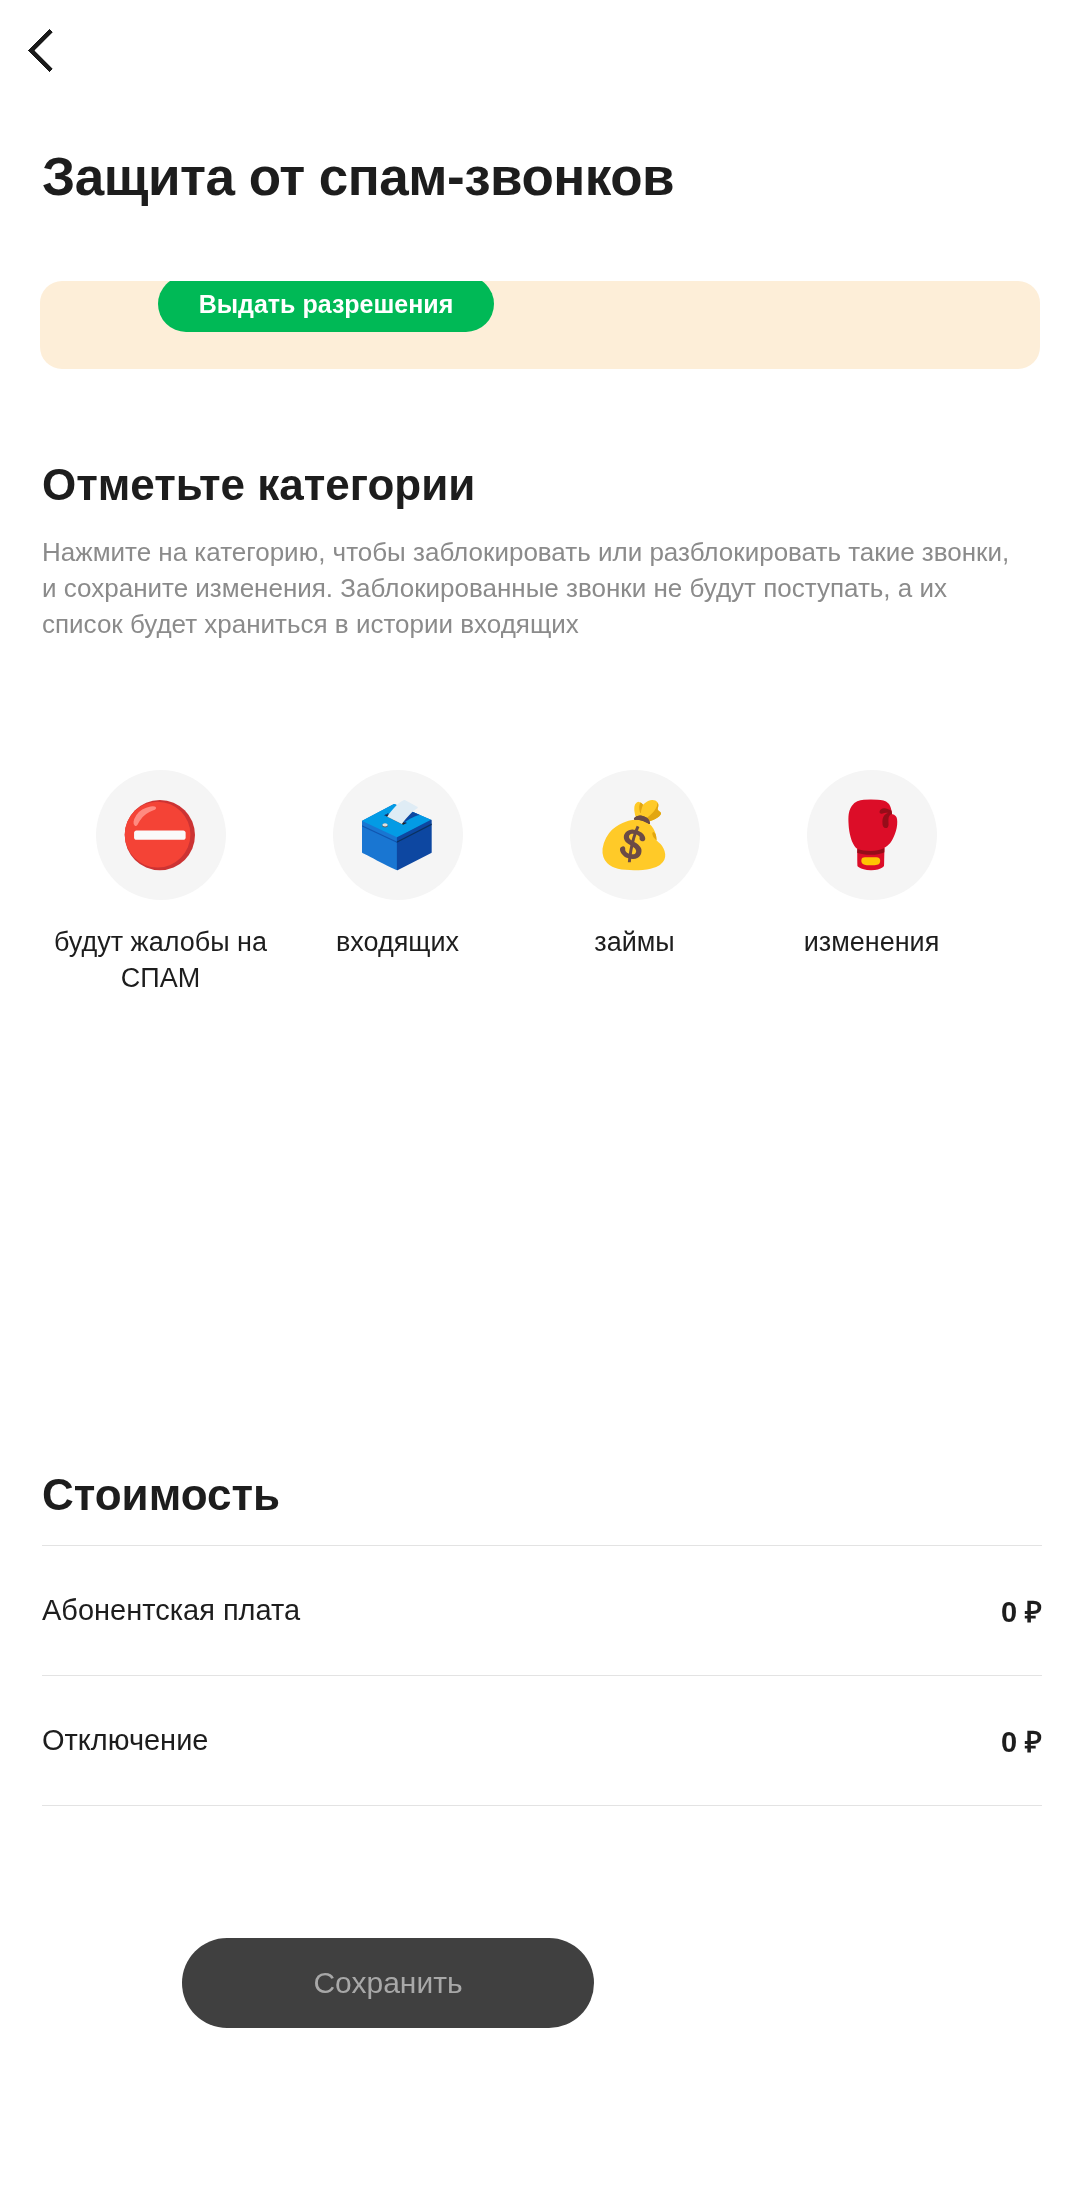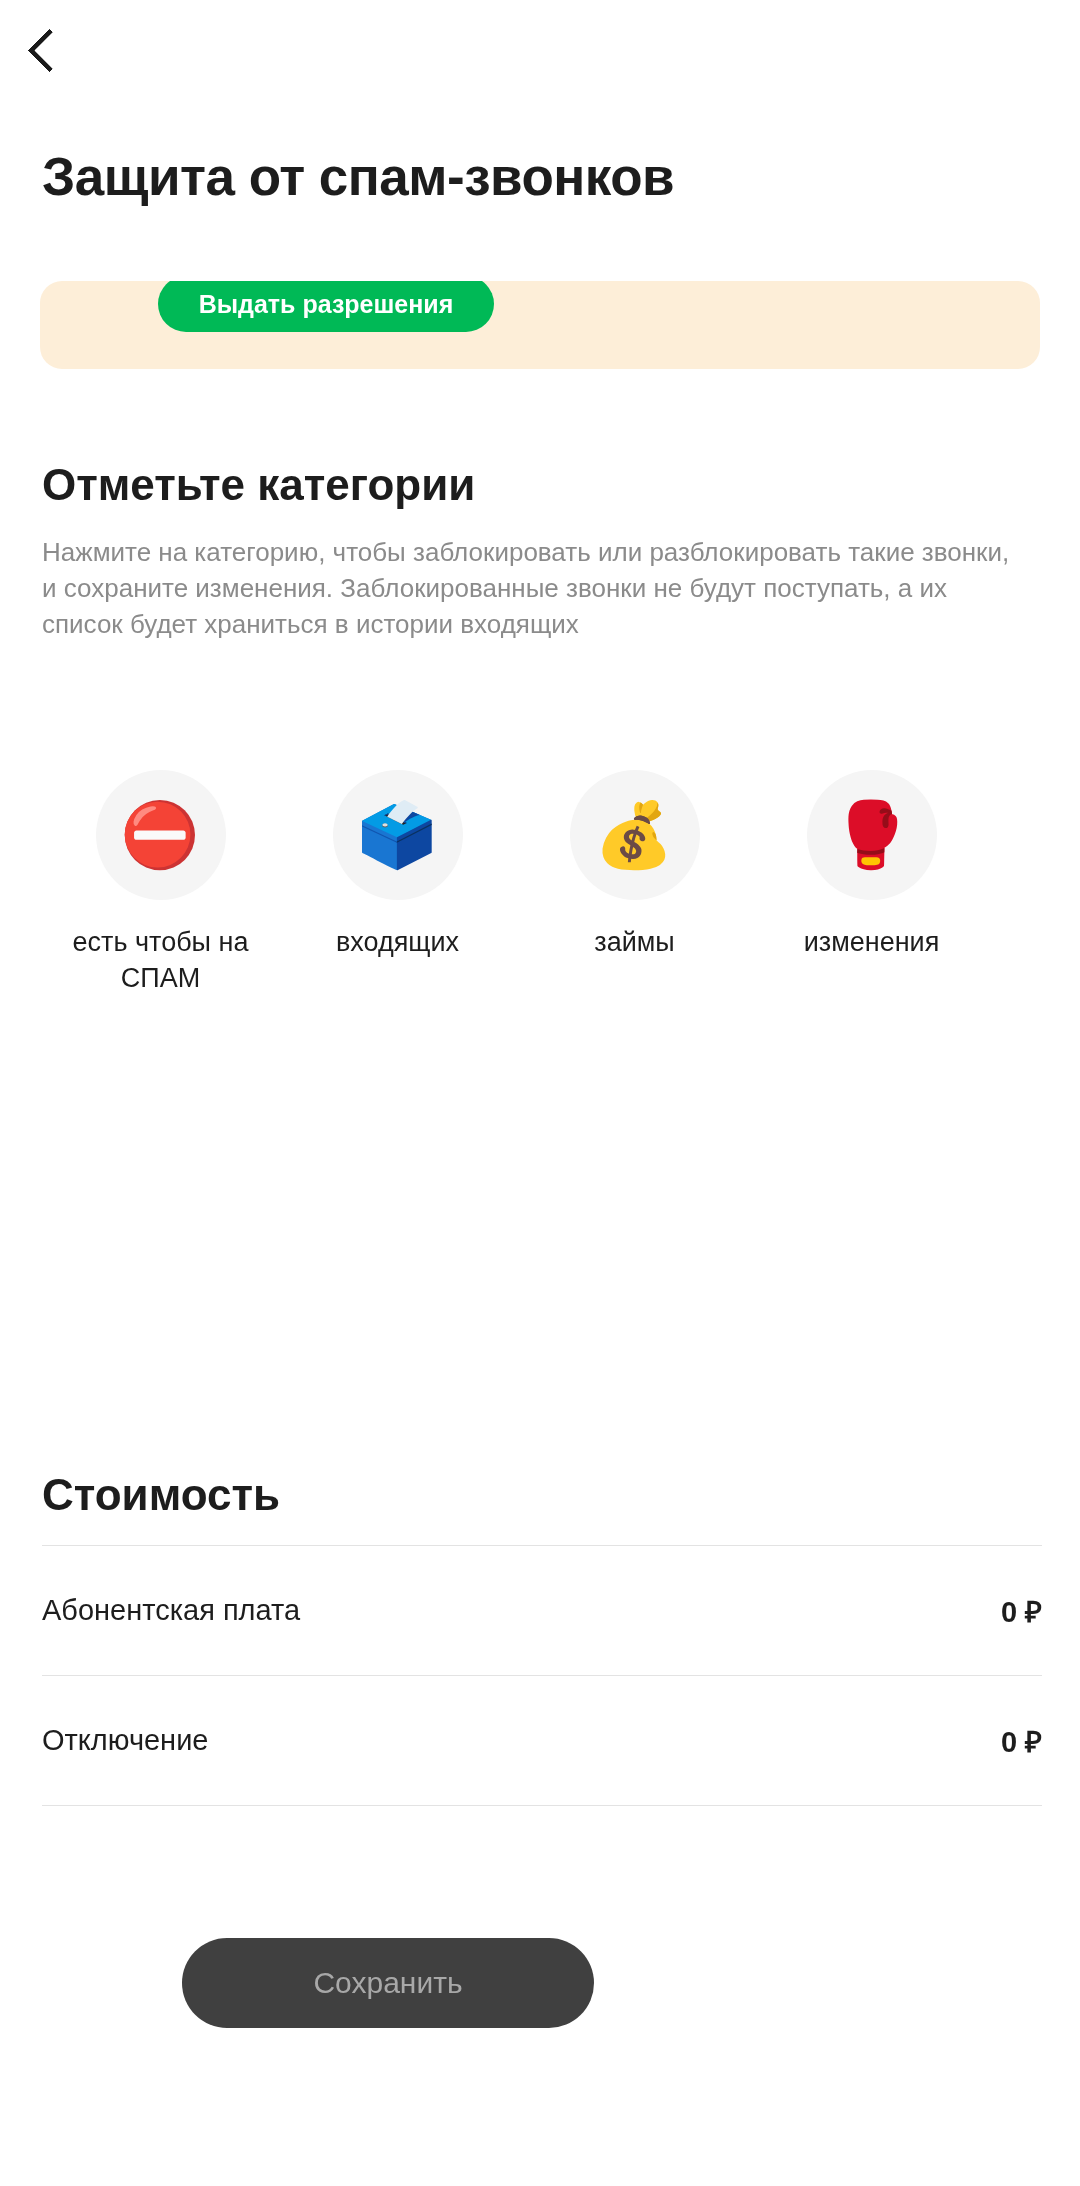--- a/index.html
+++ b/index.html
@@ -210,21 +210,21 @@
   <div class="banner">
     <button class="banner-btn">Выдать разрешения</button>
   </div>
 
   <div class="section-heading" id="categories-heading">Отметьте категории</div>
   <div class="section-desc">Нажмите на категорию, чтобы заблокировать или разблокировать такие звонки, и сохраните изменения. Заблокированные звонки не будут поступать, а их список будет храниться в истории входящих</div>
 
   <div class="cat-grid">
     <div class="cat-item">
       <div class="cat-circle">⛔</div>
-      <div class="cat-label">есть чтобы на СПАМ</div>
+      <div class="cat-label">будут жалобы на СПАМ</div>
     </div>
     <div class="cat-item">
       <div class="cat-circle">🗳️</div>
       <div class="cat-label">входящих</div>
     </div>
     <div class="cat-item">
       <div class="cat-circle">💰</div>
       <div class="cat-label">займы</div>
     </div>
     <div class="cat-item">

